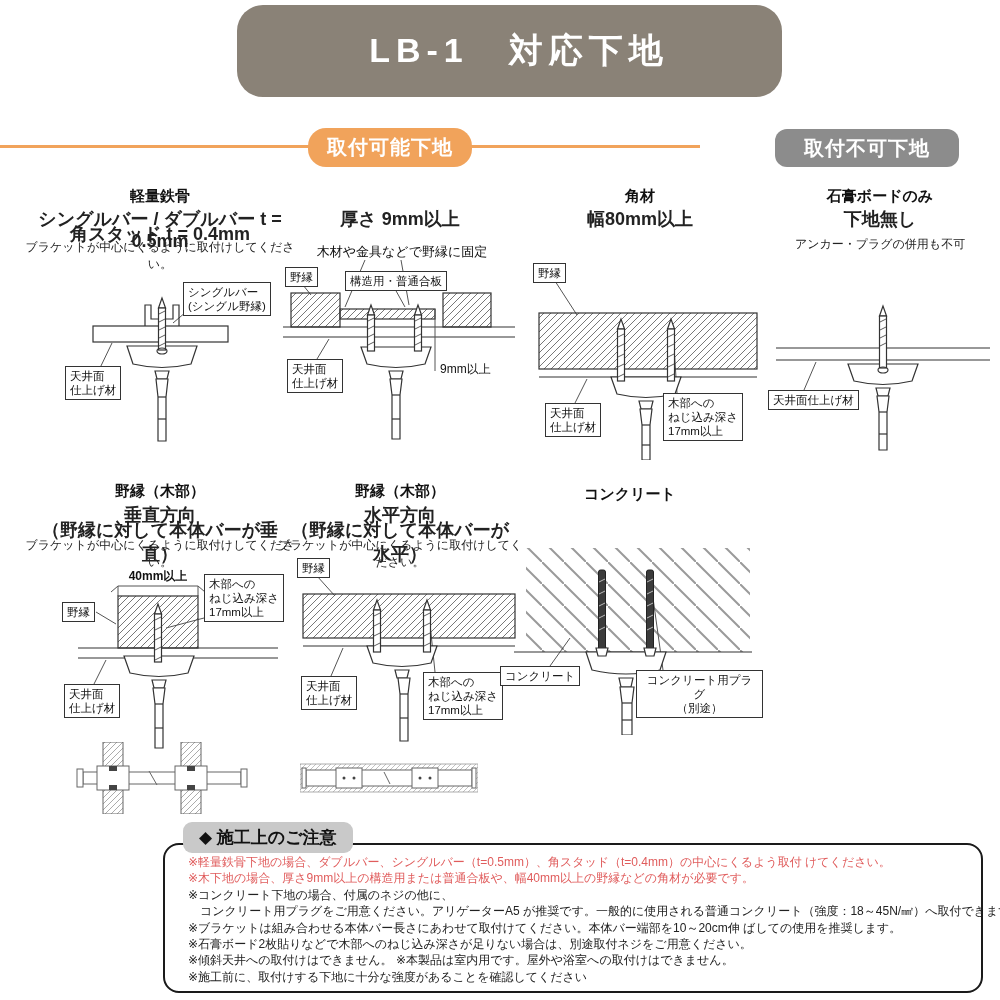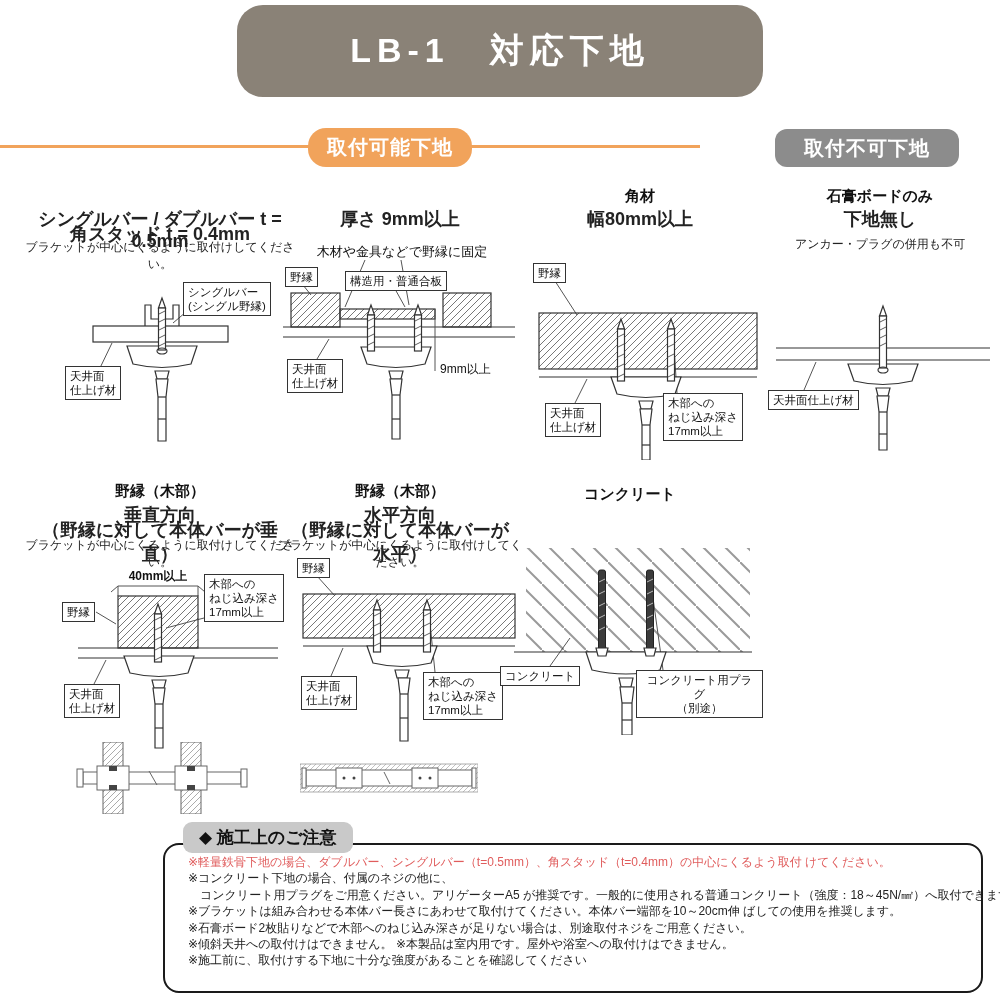--- a/index.html
+++ b/index.html
@@ -1,21 +1,21 @@
 <!DOCTYPE html>
 <html><head>
 <meta charset="utf-8">
 <style>
   html,body{margin:0;padding:0;background:#fff;}
   .page{position:relative;width:1000px;height:1000px;background:#fff;overflow:hidden;
         font-family:"Liberation Sans","DejaVu Sans",sans-serif;color:#222;}
   .abs{position:absolute;}
   
   .hdr{position:absolute;left:237px;top:5px;width:526px;height:92px;background:#8A8277;
-       border-radius:26px;display:flex;align-items:center;justify-content:center;}
+       border-radius:26px;display:flex;align-items:center;justify-content:center;padding-left:19px;}
   .hdr span{color:#fff;font-size:34px;font-weight:bold;letter-spacing:6px;}
   
   .okline{position:absolute;left:0;top:145px;width:700px;height:3px;background:#F1A35B;}
   .okbadge{position:absolute;left:308px;top:128px;width:164px;height:39px;background:#F1A35B;
        border-radius:18px;display:flex;align-items:center;justify-content:center;}
   .okbadge span{color:#fff;font-size:20px;font-weight:bold;letter-spacing:1px;}
   .ngbadge{position:absolute;left:775px;top:129px;width:184px;height:38px;background:#8C8C8C;
        border-radius:12px;display:flex;align-items:center;justify-content:center;}
   .ngbadge span{color:#fff;font-size:20px;font-weight:bold;letter-spacing:1px;}
   
@@ -54,20 +54,21 @@
 
   <div class="okline"></div>
   <div class="okbadge">
     <span>取付可能下地</span>
   </div>
 
   <div class="ngbadge">
     <span>取付不可下地</span>
   </div>
 
+  <div class="ct t1" style="left:30px;top:187px;width:260px;">軽量鉄骨</div>
   <div class="ct t2" style="left:30px;top:207px;width:260px;">シングルバー / ダブルバー t = 0.5mm</div>
   <div class="ct t2" style="left:30px;top:222px;width:260px;">角スタッド t = 0.4mm</div>
   <div class="ct t3" style="left:20px;top:239px;width:280px;">ブラケットが中心にくるように取付けしてください。</div>
 
   <div class="ct t2" style="left:285px;top:207px;width:230px;">厚さ 9mm以上</div>
 
   <div class="ct t1" style="left:530px;top:187px;width:220px;">角材</div>
   <div class="ct t2" style="left:530px;top:207px;width:220px;">幅80mm以上</div>
 
   <div class="ct t1" style="left:770px;top:187px;width:220px;">石膏ボードのみ</div>
@@ -373,20 +374,21 @@
       <line class="thin" x1="84" y1="12" x2="90" y2="24"></line>
     </svg>
   </div>
 
   <div class="notesbox"></div>
   <div class="notesbadge">
     <span>◆ 施工上のご注意</span>
   </div>
   <div class="notestext">
     <div class="nl red">※軽量鉄骨下地の場合、ダブルバー、シングルバー（t=0.5mm）、角スタッド（t=0.4mm）の中心にくるよう取付 けてください。</div>
+    <div class="nl red">※木下地の場合、厚さ9mm以上の構造用または普通合板や、幅40mm以上の野縁などの角材が必要です。</div>
     <div class="nl">※コンクリート下地の場合、付属のネジの他に、</div>
     <div class="nl">　コンクリート用プラグをご用意ください。アリゲーターA5 が推奨です。一般的に使用される普通コンクリート（強度：18～45N/㎟）へ取付できます。</div>
     <div class="nl">※ブラケットは組み合わせる本体バー長さにあわせて取付けてください。本体バー端部を10～20cm伸 ばしての使用を推奨します。</div>
     <div class="nl">※石膏ボード2枚貼りなどで木部へのねじ込み深さが足りない場合は、別途取付ネジをご用意ください。</div>
     <div class="nl">※傾斜天井への取付けはできません。 ※本製品は室内用です。屋外や浴室への取付けはできません。</div>
     <div class="nl">※施工前に、取付けする下地に十分な強度があることを確認してください</div>
   </div>
 
 </div>
 

